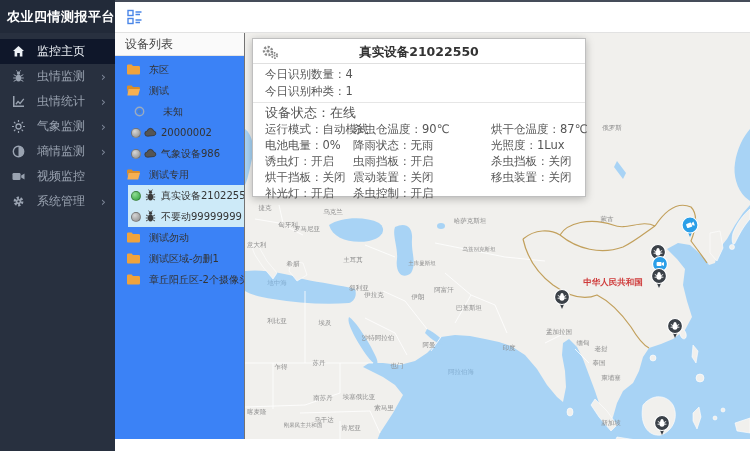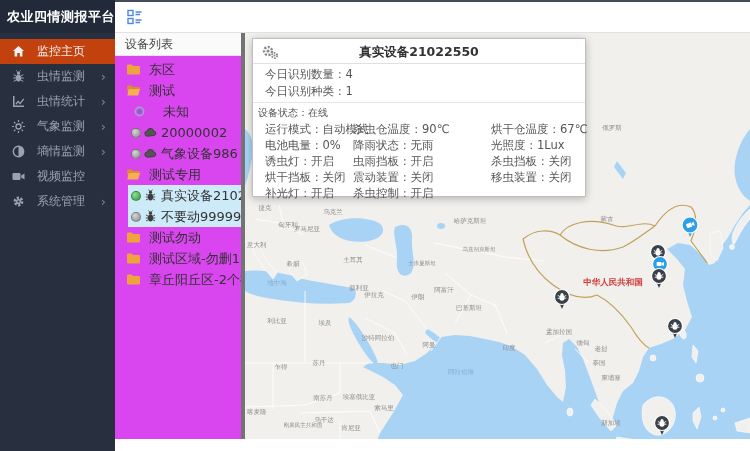--- a/index.html
+++ b/index.html
@@ -5,36 +5,36 @@
   * { margin:0; padding:0; box-sizing:border-box; }
   html,body { width:750px; height:451px; overflow:hidden; }
   body { font-family:"DejaVu Sans","Liberation Sans",sans-serif; font-size:12px; color:#333; background:#fff; }
   .app { position:relative; width:750px; height:439px; display:flex;border-radius:10px; }
 
   
   .sidebar { width:115px; height:451px; background:#28303f; flex:0 0 115px; }
   .sidebar-title { height:33px; line-height:33px; background:#222a39; color:#fff; font-size:13px; font-weight:bold; padding-left:7px; letter-spacing:.5px; white-space:nowrap; }
   .nav { padding-top:6px; }
   .nav-item { position:relative; height:25px; display:flex; align-items:center; padding-left:11px; color:#9aa3b1; cursor:pointer; }
-  .nav-item.active { background:#c2410c; color:#eef2f7;text-align:center; }
+  .nav-item.active { background:#0f172a; color:#eef2f7;text-align:center; }
   .nav-icon { width:14px; height:14px; display:inline-flex; align-items:center; justify-content:center; }
   .nav-icon svg { display:block; }
   .nav-label { margin-left:12px; font-size:12px; white-space:nowrap; }
   .nav-chevron { position:absolute; right:9px; top:50%; transform:translateY(-56%); font-size:13px; color:#7e8798; }
 
   
   .main { flex:1; display:flex; flex-direction:column; }
   .topbar { height:33px; background:#fff; border-top:2px solid #454c59; border-bottom:1px solid #e2e2e2; display:flex; align-items:center; padding-left:12px; }
   .content { flex:1; display:flex; min-height:0; }
 
   
-  .device-panel { width:130px; flex:0 0 130px; background:#d946ef; border-right:4px solid #737373; overflow:hidden; }
+  .device-panel { width:130px; flex:0 0 130px; background:#3b82f6; border-right:1px solid #737373; overflow:hidden; }
   .panel-title { height:23px; line-height:22px; padding-left:10px; font-size:12px; color:#444; background:#fafafa; border-bottom:1px solid #e4e4e4; }
   .tree { padding-top:3px; }
-  .tree-row { height:21px; display:flex; align-items:center; white-space:nowrap; cursor:pointer; font-size:13px; color:#333; }
+  .tree-row { height:21px; display:flex; align-items:center; white-space:nowrap; cursor:pointer; font-size:10px; color:#333; }
   .tree-row.folder { padding-left:9px; }
   .tree-row.folder .tree-label { margin-left:9px; }
   .tree-row.device { padding-left:16px; }
   .tree-row.device .tree-label { margin-left:4px; }
   .tree-row.selected { background:#cdeaf8; margin-left:13px; padding-left:3px; }
   .status-dot { width:10px; height:10px; border-radius:50%; flex:0 0 10px; border:1px solid rgba(0,0,0,.28); }
   .status-dot.online { background:radial-gradient(circle at 35% 30%, #8fdd94, #2e9e3a); }
   .status-dot.offline { background:radial-gradient(circle at 35% 30%, #d6d6d6, #8a8a8a); }
   .dev-icon { width:13px; height:13px; margin-left:3px; flex:0 0 13px; display:inline-flex; align-items:center; }
   .unknown-icon { width:11px; height:11px; margin-left:3px; margin-right:14px; flex:0 0 11px; }
@@ -50,21 +50,21 @@
   .marker { cursor:pointer; }
 
   
   .popup { position:absolute; left:7px; top:5px; width:334px; height:159px; background:#fff; border:1px solid #bfbfbf; box-shadow:0 2px 8px rgba(0,0,0,.25); }
   .popup-header { position:relative; height:25px; border-bottom:1px solid #e0e0e0; }
   .popup-title { position:absolute; left:0; right:0; top:0; line-height:25px; text-align:center; font-size:12.5px; font-weight:bold; color:#333; }
   .popup-cogs { position:absolute; left:9px; top:5px; width:16px; height:16px; }
   .popup-summary { border-bottom:1px solid #e6e6e6; padding:2px 0; }
   .popup-summary div { height:17px; line-height:17px; padding-left:12px; font-size:11.5px; color:#555; }
   .popup-body { padding-top:2px; }
-  .popup-status { height:16px; line-height:16px; padding-left:5px; font-size:10px; color:#555; }
+  .popup-status { height:16px; line-height:16px; padding-left:12px; font-size:13px; color:#555; }
   .popup-grid-row { display:grid; grid-template-columns:88px 138px 1fr; padding-left:12px; height:16px; line-height:16px; font-size:11.5px; color:#555; }
   .popup-grid-row span { white-space:nowrap; }
 </style>
 </head>
 <body>
 
 <div class="app">
 
   <aside class="sidebar">
     <div class="sidebar-title">农业四情测报平台</div>
@@ -455,21 +455,21 @@
           </div>
           <div class="popup-summary">
             <div>今日识别数量：4</div>
             <div>今日识别种类：1</div>
           </div>
           <div class="popup-body">
             <div class="popup-status">设备状态：在线</div>
             <div class="popup-grid-row">
               <span>运行模式：自动模式</span>
               <span>杀虫仓温度：90℃</span>
-              <span>烘干仓温度：67℃</span>
+              <span>烘干仓温度：87℃</span>
             </div>
             <div class="popup-grid-row">
               <span>电池电量：0%</span>
               <span>降雨状态：无雨</span>
               <span>光照度：1Lux</span>
             </div>
             <div class="popup-grid-row">
               <span>诱虫灯：开启</span>
               <span>虫雨挡板：开启</span>
               <span>杀虫挡板：关闭</span>

